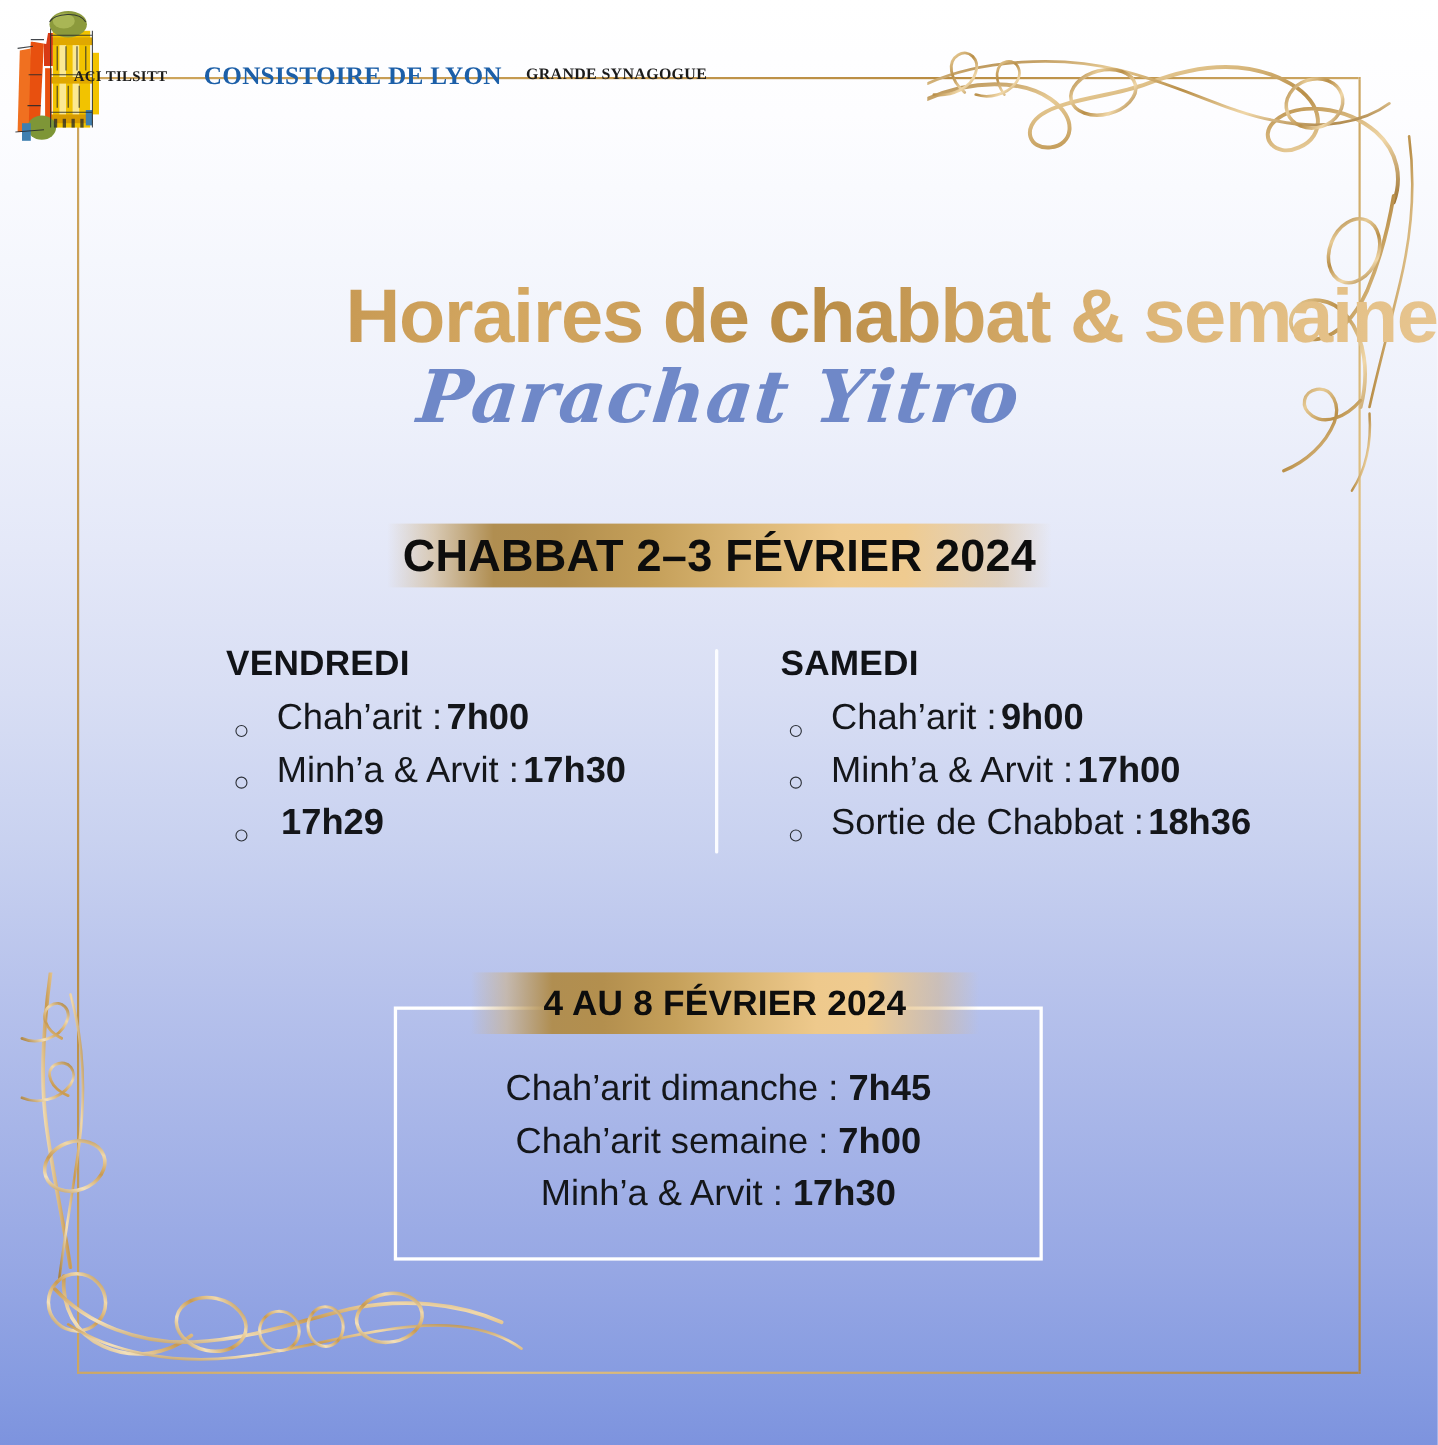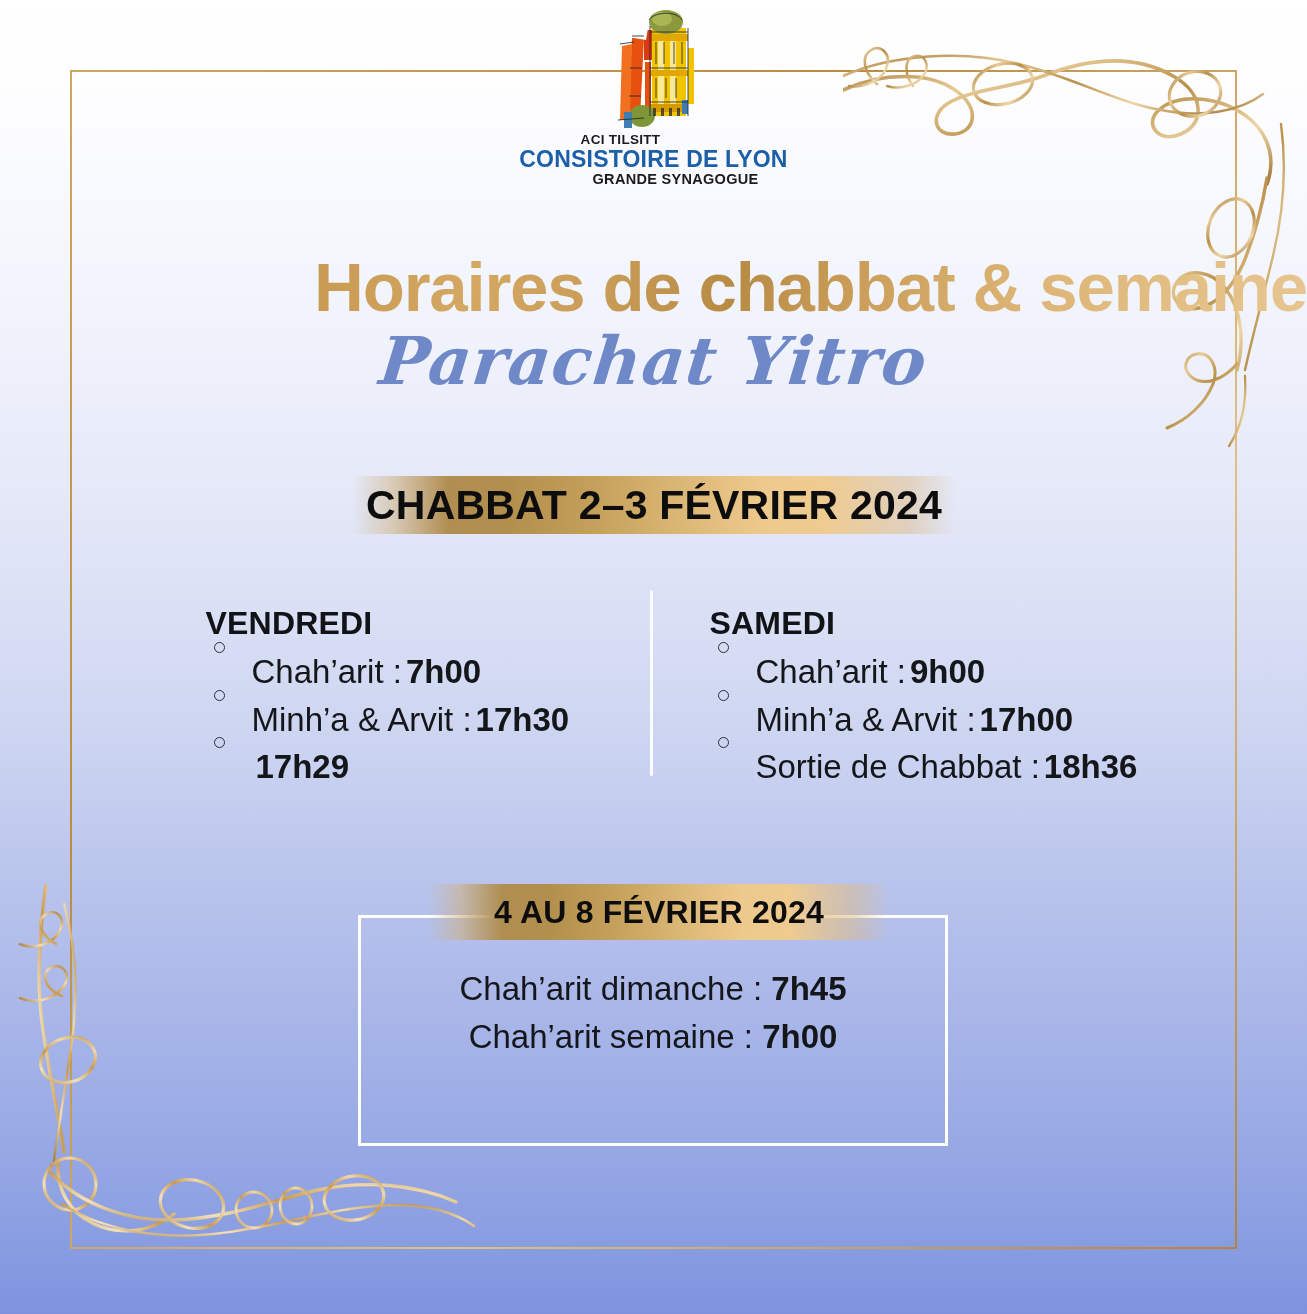--- a/index.html
+++ b/index.html
@@ -34,21 +34,21 @@
   }
 
   
   .orn { position:absolute; pointer-events:none; }
   .orn-tr { right:-6px; top:28px; }
   .orn-bl { left:6px; bottom:10px; }
 
   
   .logo-block {
     position:absolute; left:0; right:0; top:8px;
-    display:flex; flex-direction:column; align-items:center;
+    display:flex; flex-direction:row; align-items:center;font-family:Liberation Serif, serif;
   }
   .logo-art { width:100px; height:122px; display:block; }
   .logo-l1 {
     font-size:13.5px; font-weight:bold; color:#1b1b1b;
     letter-spacing:.3px; margin-top:2px;
     transform:translateX(-33px);
   }
   .logo-l2 {
     font-size:23px; font-weight:bold; color:#1c5fa8;
     letter-spacing:.2px; line-height:1.07;
@@ -114,25 +114,25 @@
 
   
   .cols {
     position:absolute; left:0; right:0; top:585px;
     display:flex; justify-content:center;
   }
   .col { width:448px; }
   .col.right { padding-left:56px; }
   .col-title {
     font-size:32px; font-weight:bold; color:#111317;
-    letter-spacing:.2px; margin-bottom:6px;margin-top:20px;
+    letter-spacing:.2px; margin-bottom:6px;
   }
   .col-list { list-style:none; }
   .col-list li {
-    display:flex; align-items:flex-start;
+    display:flex; align-items:flex-end;
     font-size:33px; color:#14161a;
     line-height:1.44; white-space:nowrap;
   }
   .bullet {
     width:11px; height:11px; flex:0 0 11px;
     border:1.7px solid #2b2f36; border-radius:50%;
     margin-right:27px; margin-left:8px;
     transform:translateY(-6px);
   }
   .row-label { font-weight:normal; }
@@ -314,15 +314,19 @@
   <div class="banner" id="banner-semaine">4 AU 8 FÉVRIER 2024</div>
   <div class="week-lines">
     <div>
       <span>Chah’arit dimanche :</span>
       <b>7h45</b>
     </div>
     <div>
       <span>Chah’arit semaine :</span>
       <b>7h00</b>
     </div>
+    <div>
+      <span>Minh’a &amp; Arvit :</span>
+      <b>17h30</b>
+    </div>
   </div>
 
 </div>
 
 </body></html>

